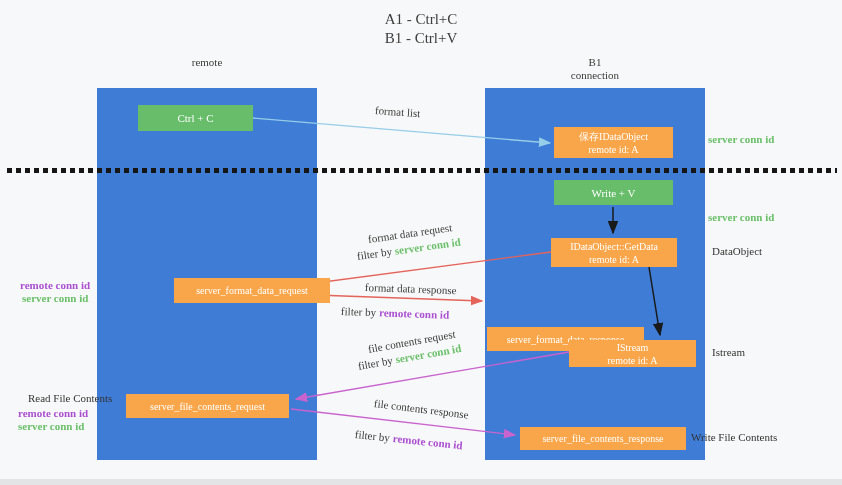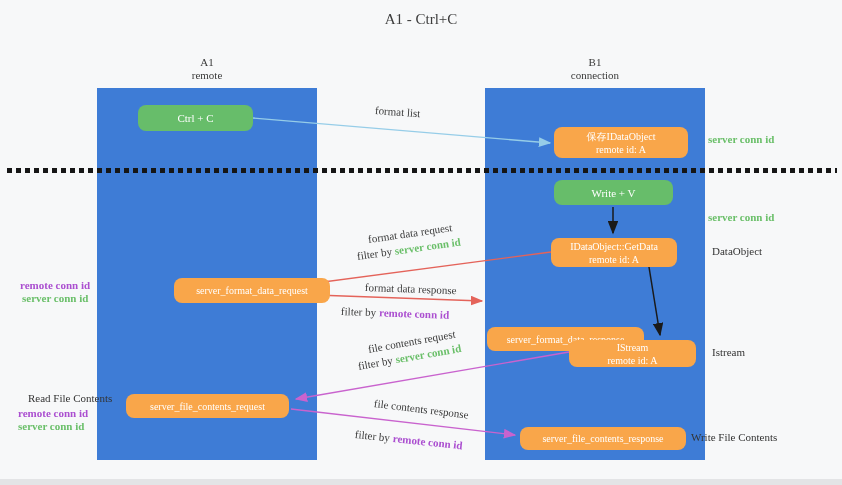--- a/index.html
+++ b/index.html
@@ -22,21 +22,21 @@
     position: absolute; top: 88px; width: 220px; height: 372px;
     background: #3e7cd6; z-index: 1;
   }
   .divider {
     position: absolute; left: 7px; top: 168px; width: 830px; height: 5px; z-index: 2;
     background: repeating-linear-gradient(to right, #161616 0 5px, transparent 5px 9px);
   }
   svg.arrows { position: absolute; left: 0; top: 0; z-index: 3; pointer-events: none; }
   .box {
     position: absolute; z-index: 4; color: #fff; text-align: center;
-    display: flex; flex-direction: column; align-items: center; justify-content: center; border-radius: 8px;
+    display: flex; flex-direction: column; align-items: center; justify-content: center;
   }
   .box.green { background: #67bd6a; font-size: 11px; }
   .box.orange { background: #f9a64a; font-size: 10px; line-height: 13px; }
   .lbl {
     position: absolute; z-index: 5; font-size: 11px; color: #3b3b3b;
     white-space: nowrap; transform-origin: left center;
   }
   .green-t { color: #6abf69; font-weight: bold; }
   .purple-t { color: #ab4fd0; font-weight: bold; }
   .side { position: absolute; z-index: 5; font-size: 11px; white-space: nowrap; }
@@ -47,24 +47,24 @@
     background: #e3e4e6; z-index: 6;
   }
 </style>
 </head>
 <body>
 
 <div class="canvas">
 
   <div class="title">
     <div>A1 - Ctrl+C</div>
+    <div>B1 - Ctrl+V</div>
   </div>
 
   <div class="lane-header" style="left:97px; top:56px;">
-    <div>A1</div>
     <div>remote</div>
   </div>
   <div class="lane-header" style="left:485px; top:56px;">
     <div>B1</div>
     <div>connection</div>
   </div>
 
   <div class="lane" style="left:97px;"></div>
   <div class="lane" style="left:485px;"></div>
 
@@ -91,21 +91,21 @@
     <line x1="288" y1="294" x2="482" y2="301" stroke="#e4635a" stroke-width="1.4" marker-end="url(#m-red)"></line>
     <line x1="649" y1="267" x2="660" y2="335" stroke="#1a1a1a" stroke-width="1.5" marker-end="url(#m-black)"></line>
     <line x1="569" y1="352" x2="296" y2="399" stroke="#c963ce" stroke-width="1.4" marker-end="url(#m-magenta)"></line>
     <line x1="291" y1="409" x2="515" y2="435" stroke="#c963ce" stroke-width="1.4" marker-end="url(#m-magenta)"></line>
   </svg>
 
   <div class="box green" style="left:138px; top:105px; width:115px; height:26px;">
     <div>Ctrl + C</div>
   </div>
 
-  <div class="box orange" style="left:554px; top:127px; width:134px; height:31px;">
+  <div class="box orange" style="left:554px; top:127px; width:119px; height:31px;">
     <div>保存IDataObject</div>
     <div>remote id: A</div>
   </div>
 
   <div class="box green" style="left:554px; top:180px; width:119px; height:25px;">
     <div>Write + V</div>
   </div>
 
   <div class="box orange" style="left:551px; top:238px; width:126px; height:29px;">
     <div>IDataObject::GetData</div>

